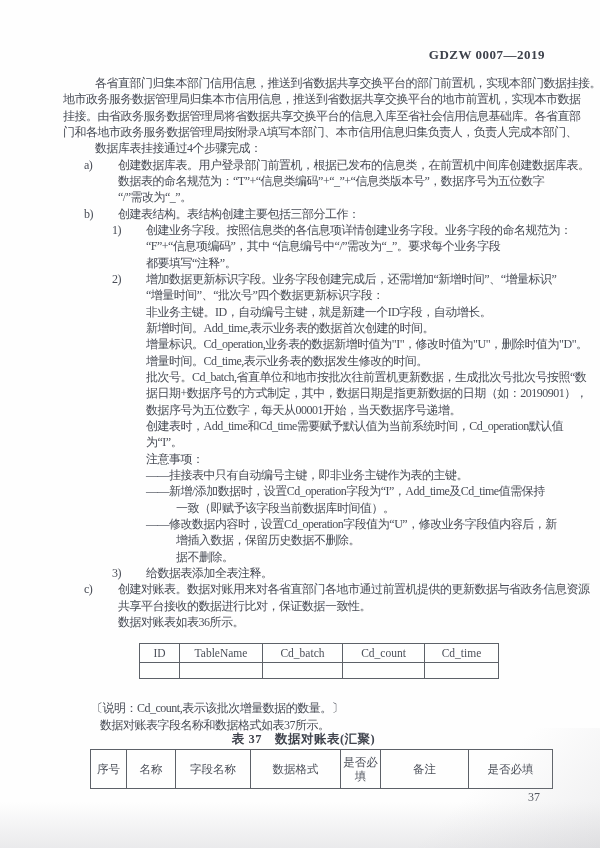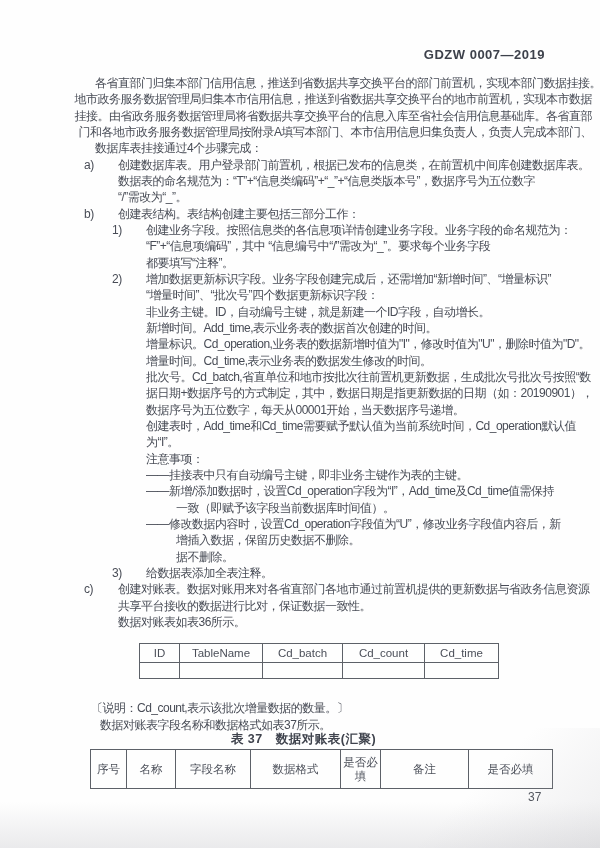--- a/index.html
+++ b/index.html
@@ -1,31 +1,31 @@
 <!DOCTYPE html>
 <html><head>
 <meta charset="utf-8">
 <style>
   html,body{margin:0;padding:0;background:#ffffff;}
   #page{
     position:relative;width:600px;height:848px;background:#fefefe;
-    font-family:Liberation Sans, sans-serif;
+    font-family:Liberation Serif, serif;
     color:#484c56;overflow:hidden;
   }
   .doc-code{
     position:absolute;top:47px;right:55px;
     font-size:13px;font-weight:700;color:#3d414b;letter-spacing:0.5px;
   }
   #body-lines{position:absolute;top:75px;left:63px;right:8px;}
   .bl{
     white-space:nowrap;height:16.33px;line-height:16.33px;
     font-size:12px;letter-spacing:-0.5px;color:#484c56;
   }
   .ind-p{padding-left:32px;}
-  .ind-m{padding-left:0;text-align:right;}
+  .ind-m{padding-left:0;}
   .ind-a{padding-left:21px;}
   .ind-at{padding-left:55px;}
   .ind-n{padding-left:49px;}
   .ind-nt{padding-left:83px;}
   .ind-d{padding-left:83px;}
   .ind-dc{padding-left:113px;}
   .mk{display:inline-block;width:34px;}
   .tbl-block{position:absolute;}
   .tbl-title{
     text-align:center;font-size:12.5px;font-weight:700;color:#3f434d;

